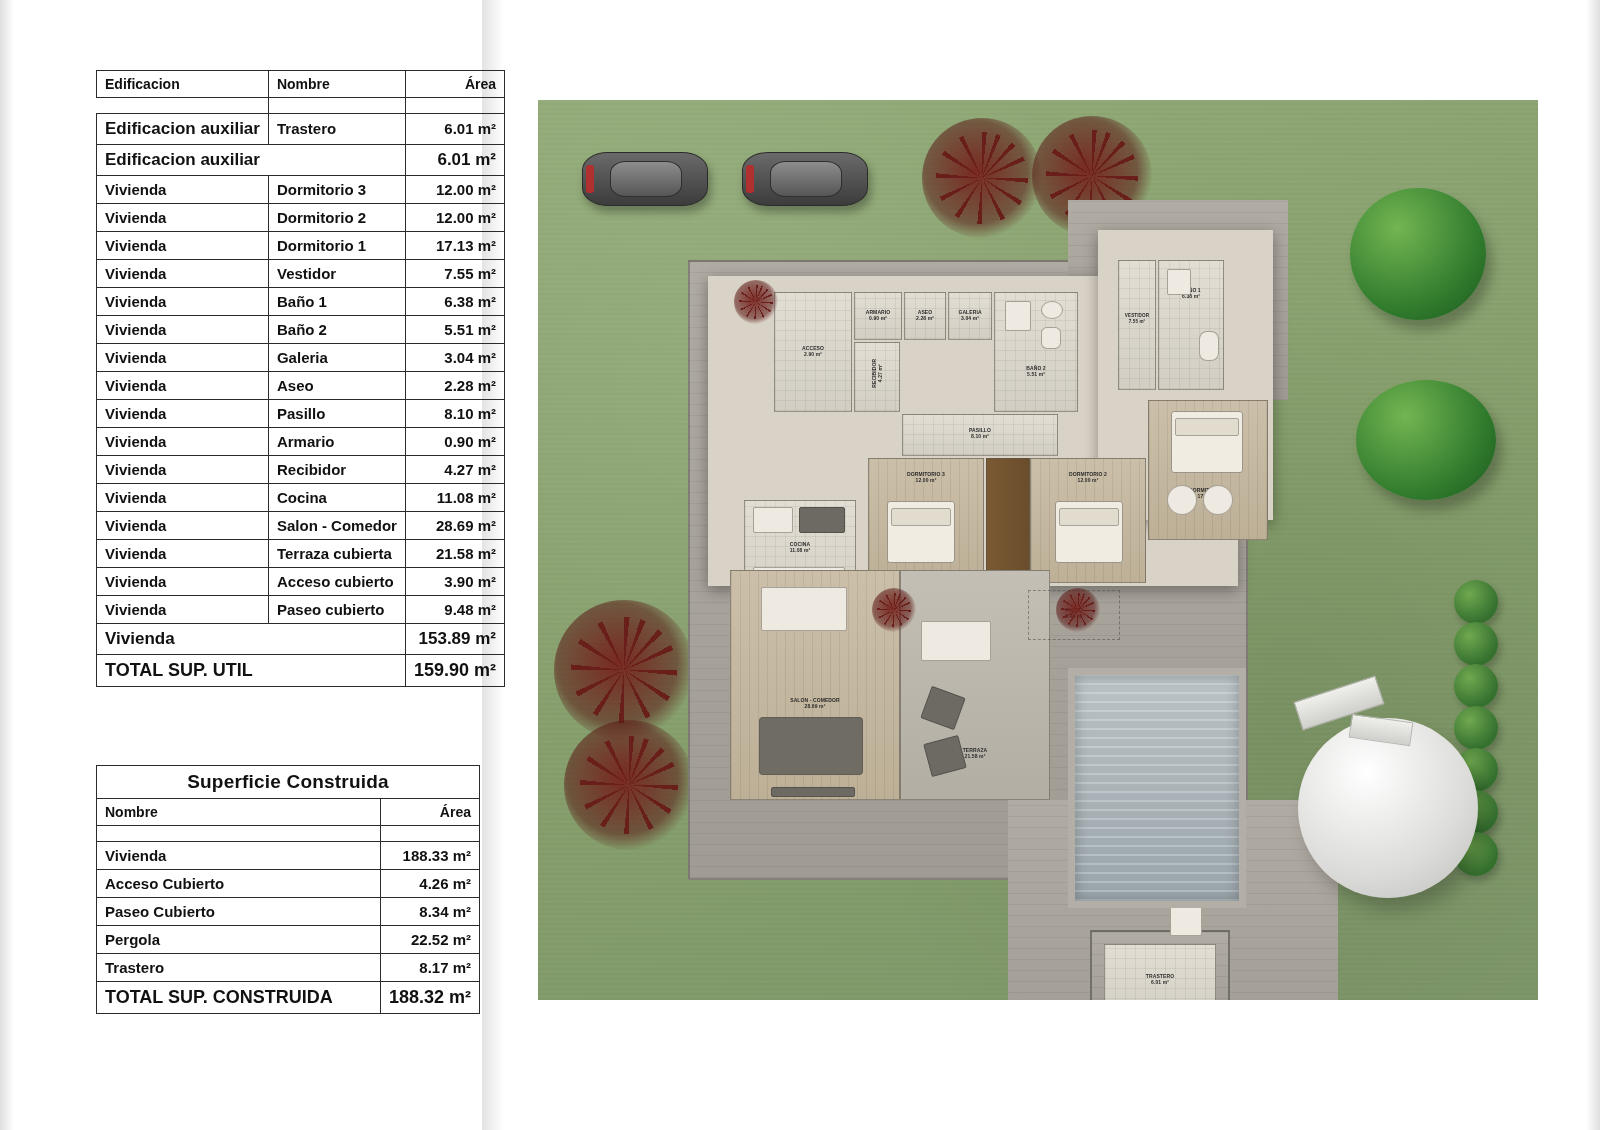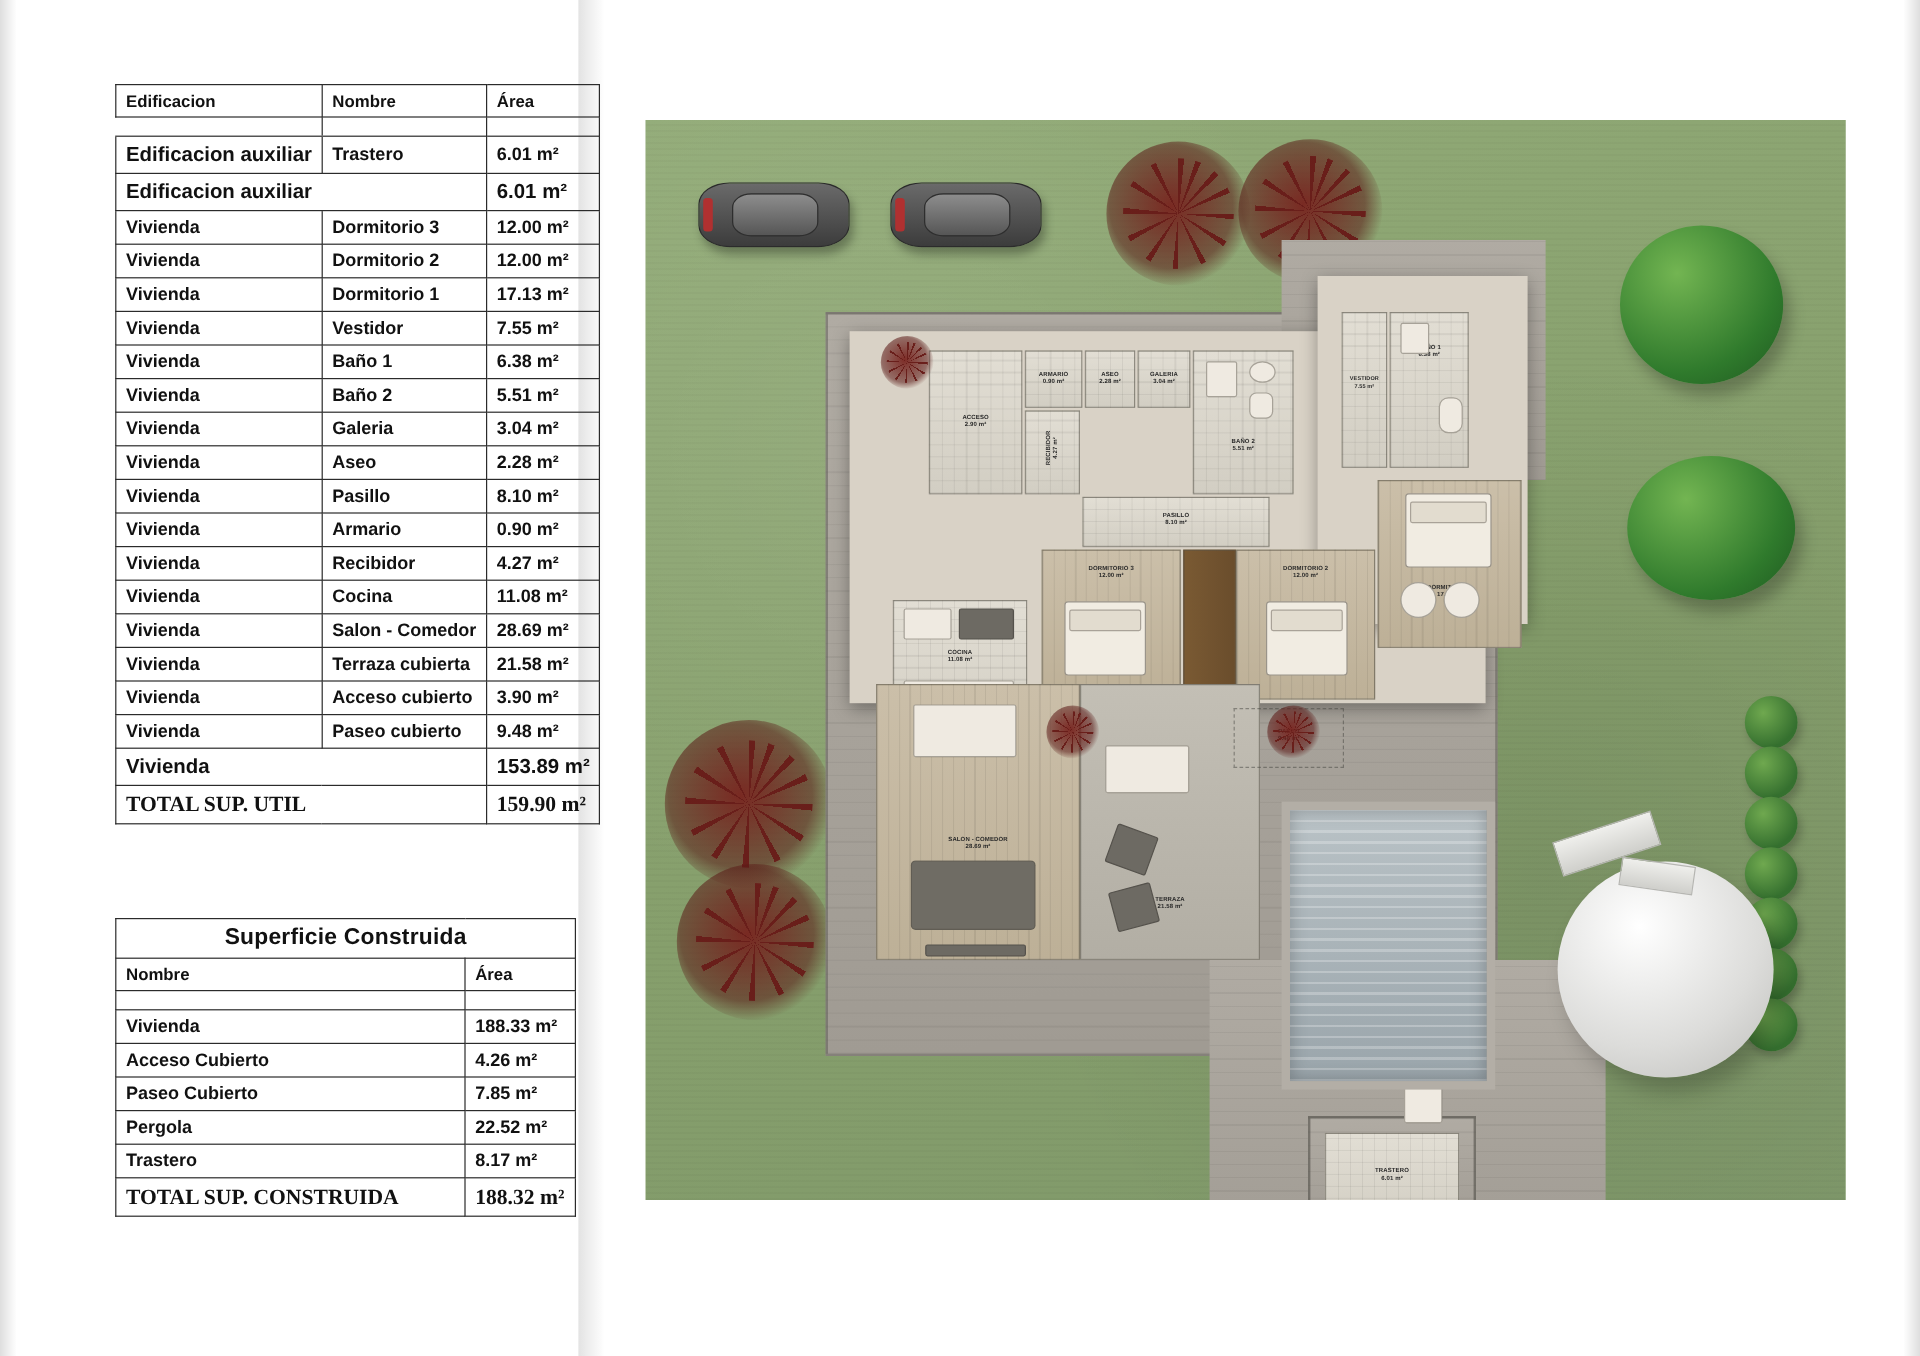--- a/index.html
+++ b/index.html
@@ -40,26 +40,26 @@
     white-space:nowrap;
   }
   .tbl-title {
     text-align:center;
     font-size:19px;
     padding:10px 6px;
     letter-spacing:.2px;
   }
   .col-edif { width:96px; }
   .col-name { }
-  .col-area { width:92px; padding-right:10px;}
+  .col-area { width:92px; text-align:right; padding-right:10px;}
   .hdr td { font-size:14px; }
   .spacer td { border-left:1px solid #2b2b2b; border-right:1px solid #2b2b2b; border-top:none; border-bottom:none; height:16px; }
   .noborder-x { border-left:none !important; border-right:none !important; }
   .sum-row td { font-size:17px; }
-  .total-row td { font-size:18px;font-family:Liberation Serif, serif; }
+  .total-row td { font-size:18px; }
   .two-line { line-height:1.15; white-space:normal; font-size:17px; }
   .t2 .col-name2 { }
   .t2 .col-area { width:92px; }
 
   
   #render {
     position:absolute; left:538px; top:100px; width:1000px; height:900px;
     background:#8aa471;
     overflow:hidden;
   }
@@ -336,21 +336,21 @@
           <tr>
             <td class="col-name2">Vivienda</td>
             <td class="col-area">188.33 m²</td>
           </tr>
           <tr>
             <td class="col-name2">Acceso Cubierto</td>
             <td class="col-area">4.26 m²</td>
           </tr>
           <tr>
             <td class="col-name2">Paseo Cubierto</td>
-            <td class="col-area">7.85 m²</td>
+            <td class="col-area">8.34 m²</td>
           </tr>
           <tr>
             <td class="col-name2">Pergola</td>
             <td class="col-area">22.52 m²</td>
           </tr>
           <tr>
             <td class="col-name2">Trastero</td>
             <td class="col-area">8.17 m²</td>
           </tr>
         </tbody>

